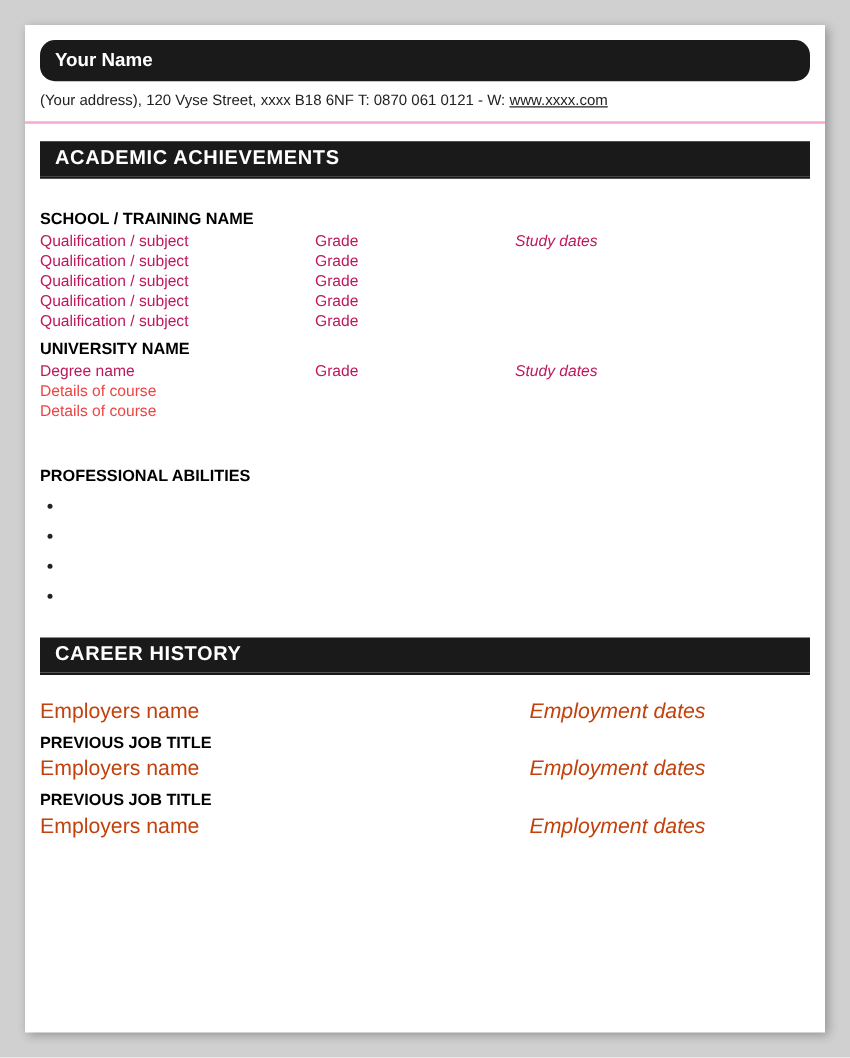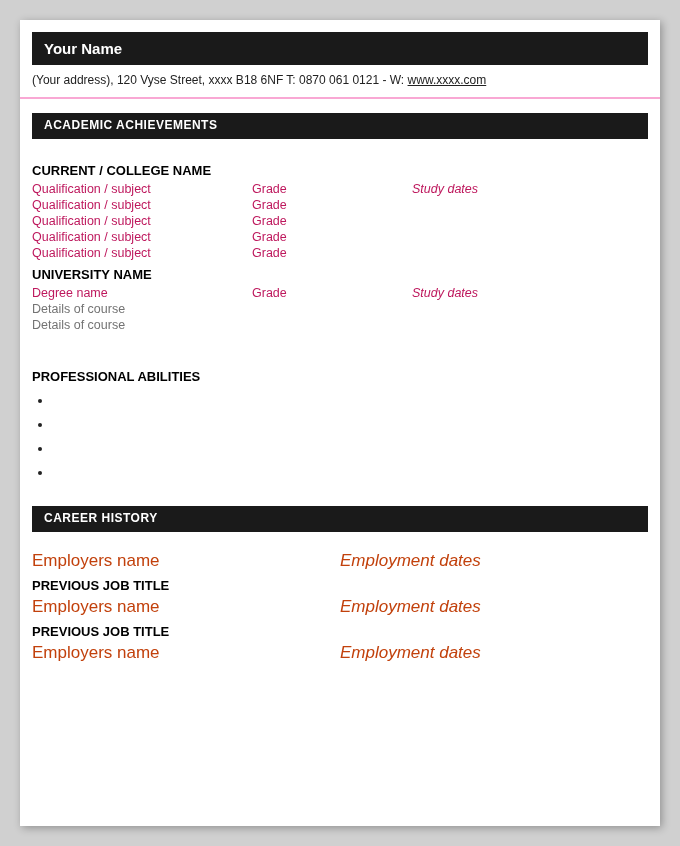--- a/index.html
+++ b/index.html
@@ -26,39 +26,40 @@
       box-shadow: 2px 2px 8px rgba(0,0,0,0.3);
     }
 
     .name-header {
       background: #1a1a1a;
       color: #fff;
       padding: 8px 12px;
       font-size: 15px;
       font-weight: bold;
       margin: 12px 12px 0 12px;
+      border-radius: 12px;
     }
 
     .address-line {
       padding: 8px 12px 10px 12px;
       font-size: 12px;
       color: #222;
       border-bottom: 2px solid #f9a8d4;
     }
 
     .address-line a {
       color: #222;
       text-decoration: underline;
     }
 
     .section-header {
       background: #1a1a1a;
       color: #fff;
       padding: 5px 12px;
-      font-size: 12px;
+      font-size: 16px;
       font-weight: bold;
       letter-spacing: 0.5px;
       margin: 0 12px;
     }
 
     .section-divider {
       height: 2px;
       background: #1a1a1a;
       margin: 0 12px 10px 12px;
     }
@@ -89,21 +90,21 @@
     .training-heading {
       font-weight: bold;
       font-style: italic;
       font-size: 13px;
       margin-top: 8px;
       margin-bottom: 2px;
     }
 
     .training-detail {
       font-size: 12.5px;
-      color: #737373;
+      color: #ef4444;
       padding: 1px 0;
     }
 
     .section-gap {
       margin-top: 14px;
     }
 
     .bullet-list {
       list-style: disc;
       padding-left: 20px;
@@ -119,21 +120,21 @@
     .job-row {
       display: grid;
       grid-template-columns: 1fr 1fr;
       padding: 1px 0;
       font-size: 17px;
       color: #c2410c;
     }
 
     .job-row .emp-dates {
       font-style: italic;
-      text-align: left;
+      text-align: center;
     }
 
     .section-wrapper {
       margin-bottom: 14px;
     }
 
     .header-area {
       margin-bottom: 8px;
     }
   </style>
@@ -154,21 +155,21 @@
   <div class="section-wrapper section-gap">
     <div class="header-area">
       <div class="section-header">
         <span>ACADEMIC ACHIEVEMENTS</span>
       </div>
       <div class="section-divider"></div>
     </div>
 
     <div class="content-area">
 
-      <div class="sub-heading">CURRENT / COLLEGE NAME</div>
+      <div class="sub-heading">SCHOOL / TRAINING NAME</div>
 
       <div class="qual-row">
         <span>Qualification / subject</span>
         <span>Grade</span>
         <span class="study-dates">Study dates</span>
       </div>
       <div class="qual-row">
         <span>Qualification / subject</span>
         <span>Grade</span>
         <span class="study-dates"></span>

